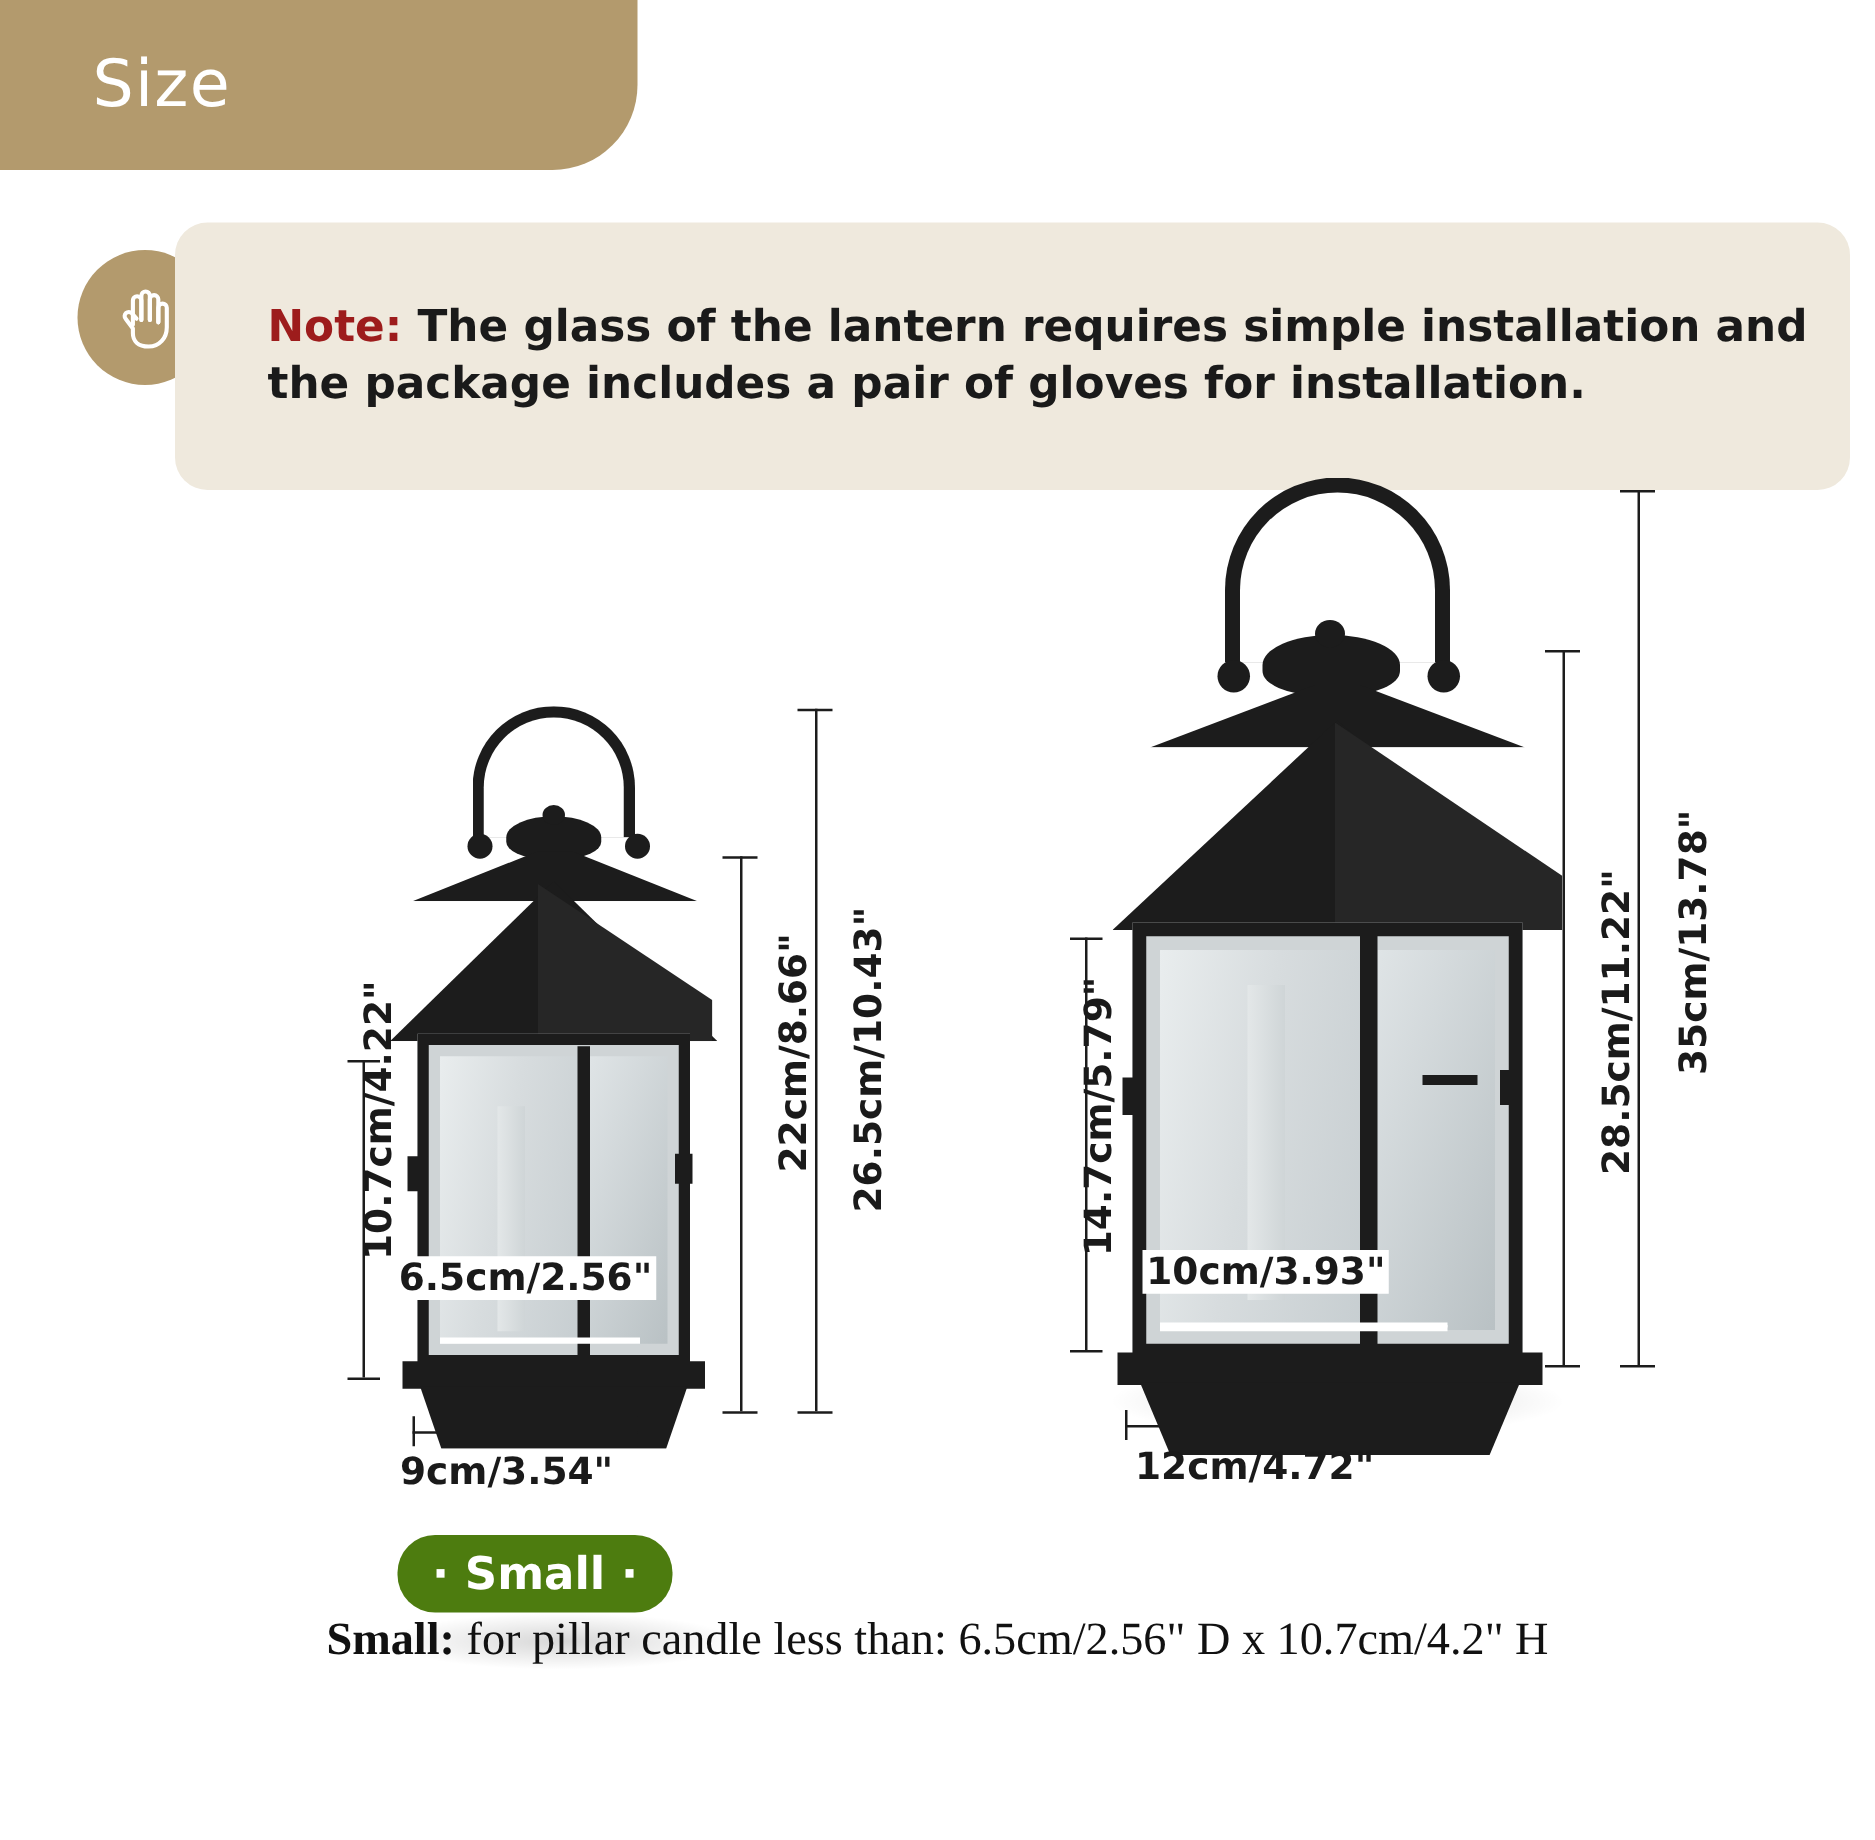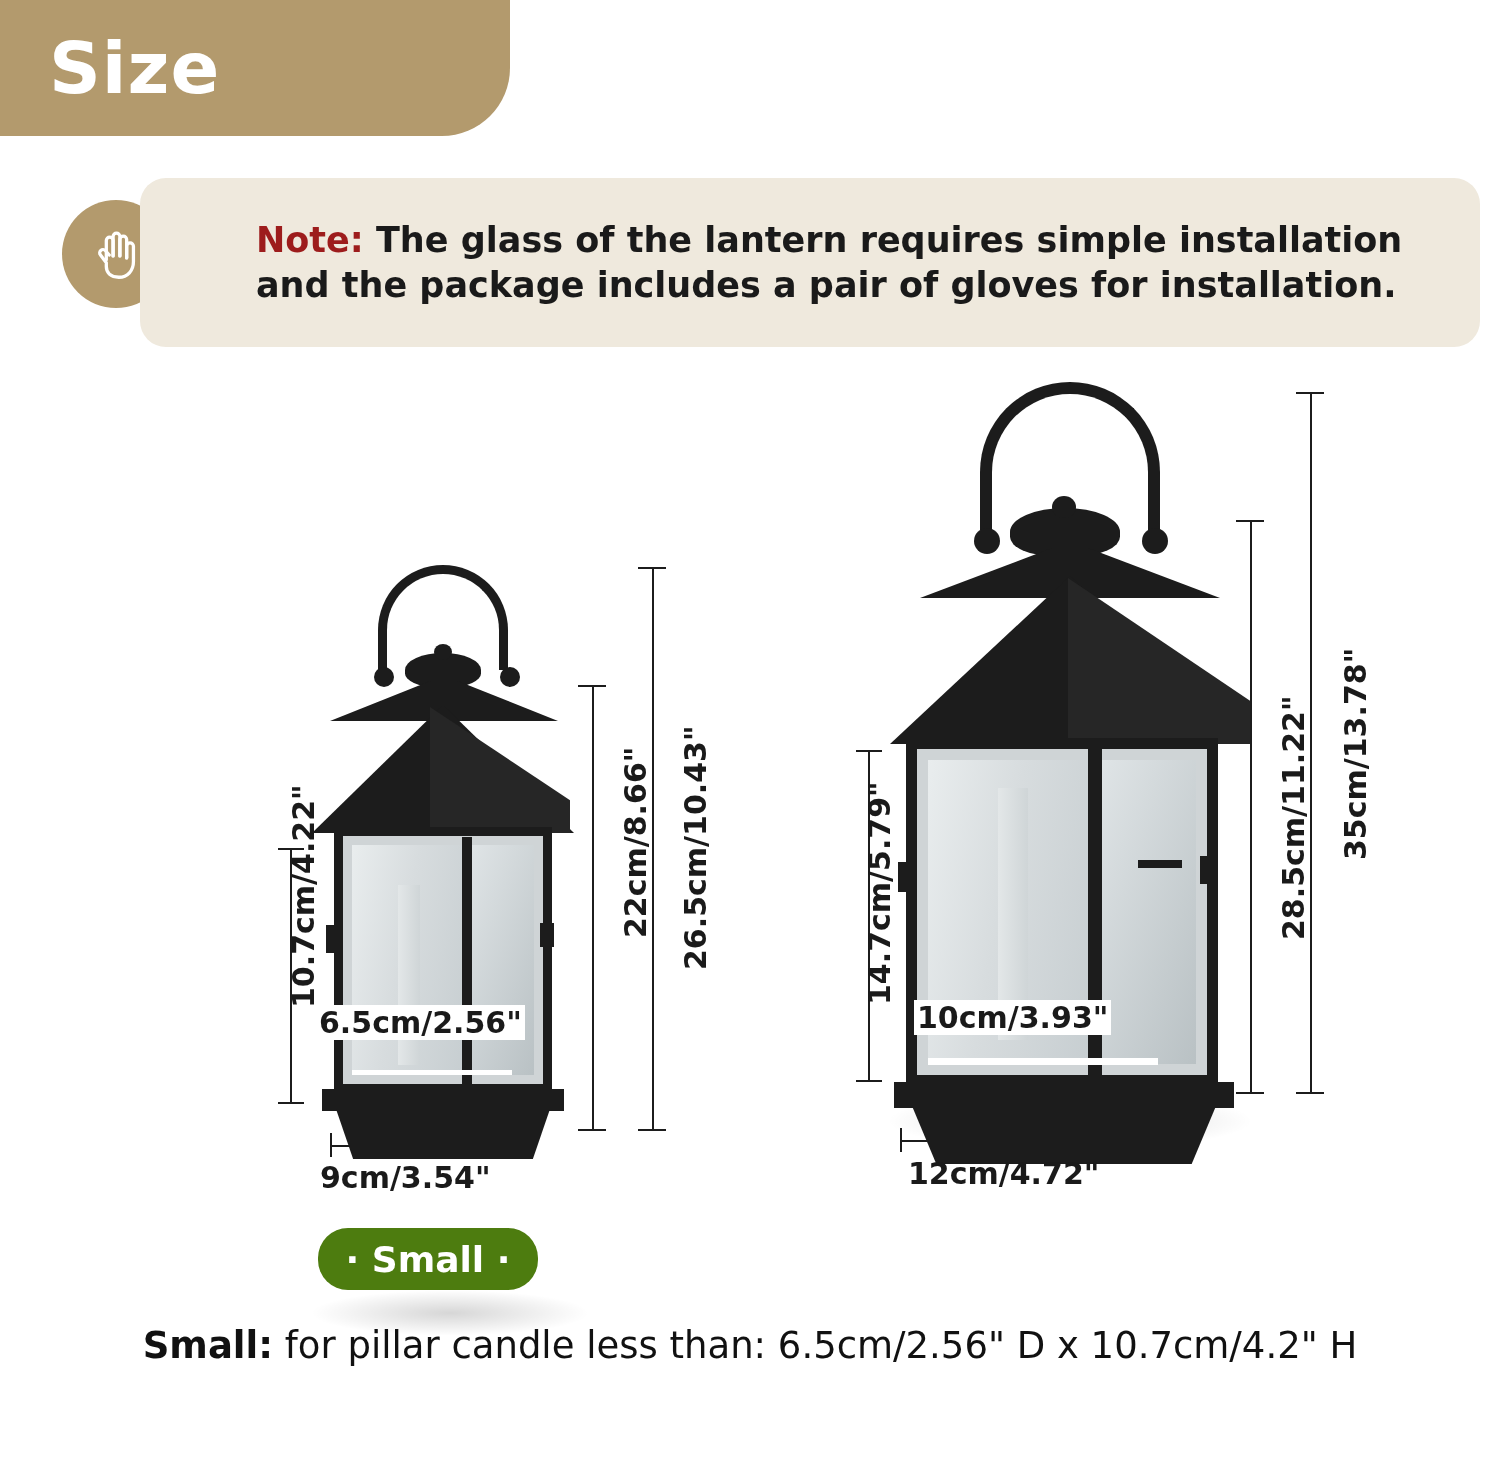--- a/index.html
+++ b/index.html
@@ -19,39 +19,39 @@
     left: 0; top: 0;
     width: 510px;
     height: 136px;
     background: #b39a6d;
     border-bottom-right-radius: 68px;
     display: flex;
     align-items: center;
   }
   .header-title {
     color: #ffffff;
-    font-size: 72px;
-    font-weight: bold;
+    font-size: 52px;
+    font-weight: normal;
     letter-spacing: 1px;
-    margin-left: 49px;
+    margin-left: 74px;
     line-height: 1;
     font-family: "DejaVu Sans", sans-serif;
   }
 
   
   .note-bar {
     position: absolute;
     left: 140px; top: 178px;
     width: 1340px;
-    height: 169px;
+    height: 214px;
     background: #efe9dd;
     border-radius: 26px;
     display: flex;
     align-items: center;
-    padding-left: 116px;
+    padding-left: 74px;
     padding-right: 16px;
   }
   .note-icon-circle {
     position: absolute;
     left: 62px; top: 200px;
     width: 108px; height: 108px;
     background: #b39a6d;
     border-radius: 50%;
     display: flex;
     align-items: center;
@@ -153,21 +153,21 @@
     display: flex;
     align-items: center;
     justify-content: center;
     font-size: 36px;
     font-weight: bold;
   }
   .tag-small { background: #4d7c0f; color: #ffffff; width: 220px; height: 62px; }
   .tag-large { background: transparent; color: #b39a6d; width: 220px; height: 62px; }
 
   
-  .footer { position: absolute; left: 0; top: 1318px; width: 1500px; }
+  .footer { position: absolute; left: 0; top: 1284px; width: 1500px; font-family: Liberation Serif, serif; }
   .footer-line {
     font-size: 37px;
     color: #111111;
     text-align: center;
     line-height: 1.5;
     font-weight: 500;
   }
   .footer-line b { font-weight: bold; }
 </style>
 </head>

